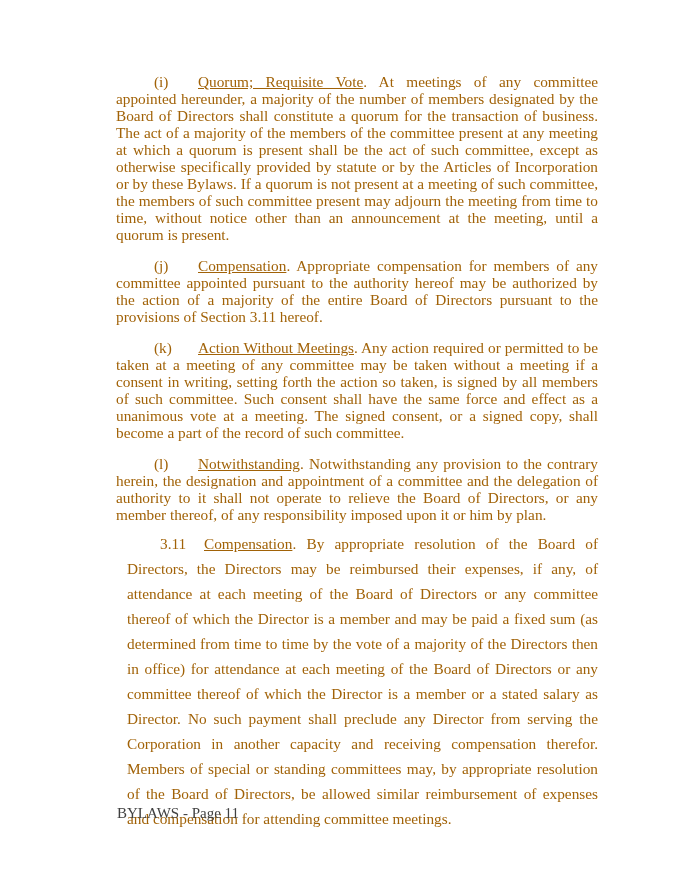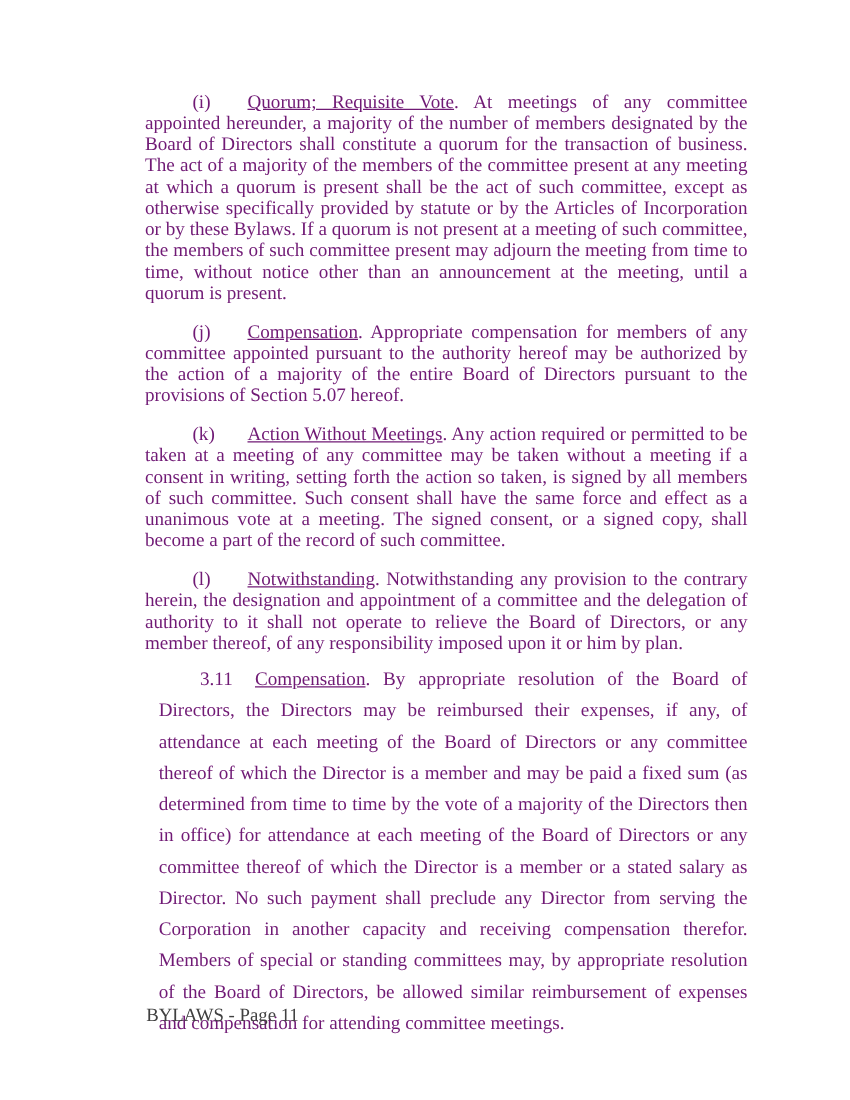--- a/index.html
+++ b/index.html
@@ -17,21 +17,21 @@
   }
   .content {
     position: absolute;
     left: 79px; top: 73px;
     width: 519px;
   }
   p {
     margin: 0;
     font-size: 15.3px;
     text-align: justify;
-    color: #701a75;
+    color: #a16207;
   }
   p.sub {
     margin-left: 37px;
     margin-bottom: 14px;
     text-indent: 38px;
     line-height: 17px;
   }
   p.sec {
     margin-top: -6px;
     text-indent: 33px;
@@ -54,21 +54,21 @@
   }
 </style>
 </head>
 <body>
 
 <div class="page">
   <div class="content">
 
     <p class="sub"><span class="lbl">(i)</span><span class="hd">Quorum; Requisite Vote</span><span>.  At meetings of any committee appointed hereunder, a majority of the number of members designated by the Board of Directors shall constitute a quorum for the transaction of business.  The act of a majority of the members of the committee present at any meeting at which a quorum is present shall be the act of such committee, except as otherwise specifically provided by statute or by the Articles of Incorporation or by these Bylaws.  If a quorum is not present at a meeting of such committee, the members of such committee present may adjourn the meeting from time to time, without notice other than an announcement at the meeting, until a quorum is present.</span></p>
 
-    <p class="sub"><span class="lbl">(j)</span><span class="hd">Compensation</span><span>.  Appropriate compensation for members of any committee appointed pursuant to the authority hereof may be authorized by the action of a majority of the entire Board of Directors pursuant to the provisions of Section 5.07 hereof.</span></p>
+    <p class="sub"><span class="lbl">(j)</span><span class="hd">Compensation</span><span>.  Appropriate compensation for members of any committee appointed pursuant to the authority hereof may be authorized by the action of a majority of the entire Board of Directors pursuant to the provisions of Section 3.11 hereof.</span></p>
 
     <p class="sub"><span class="lbl">(k)</span><span class="hd">Action Without Meetings</span><span>.  Any action required or permitted to be taken at a meeting of any committee may be taken without a meeting if a consent in writing, setting forth the action so taken, is signed by all members of such committee.  Such consent shall have the same force and effect as a unanimous vote at a meeting.  The signed consent, or a signed copy, shall become a part of the record of such committee.</span></p>
 
     <p class="sub"><span class="lbl">(l)</span><span class="hd">Notwithstanding</span><span>.  Notwithstanding any provision to the contrary herein, the designation and appointment of a committee and the delegation of authority to it shall not operate to relieve the Board of Directors, or any member thereof, of any responsibility imposed upon it or him by plan.</span></p>
 
     <p class="sec"><span class="lbl">3.11</span><span class="hd">Compensation</span><span>.  By appropriate resolution of the Board of Directors, the Directors may be reimbursed their expenses, if any, of attendance at each meeting of the Board of Directors or any committee thereof of which the Director is a member and may be paid a fixed sum (as determined from time to time by the vote of a majority of the Directors then in office) for attendance at each meeting of the Board of Directors or any committee thereof of which the Director is a member or a stated salary as Director.  No such payment shall preclude any Director from serving the Corporation in another capacity and receiving compensation therefor.  Members of special or standing committees may, by appropriate resolution of the Board of Directors, be allowed similar reimbursement of expenses and compensation for attending committee meetings.</span></p>
 
   </div>
 
   <div class="footer">BYLAWS - Page 11</div>

